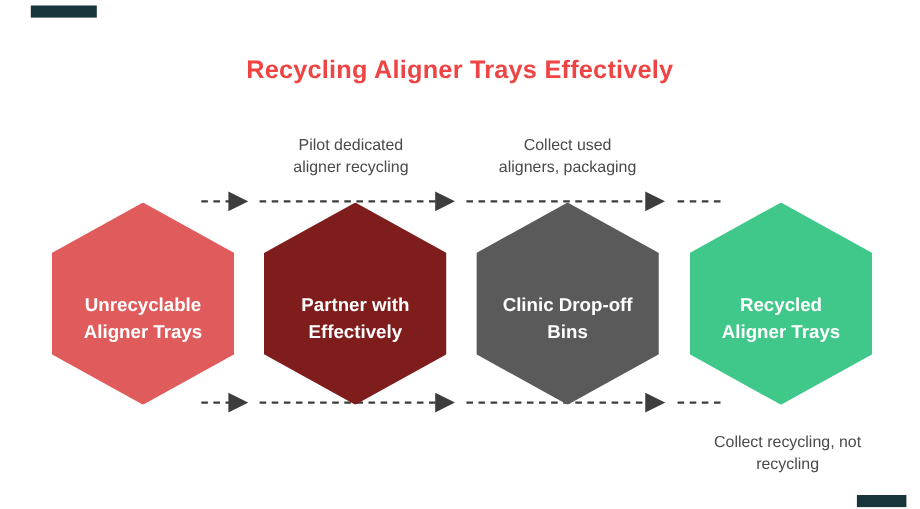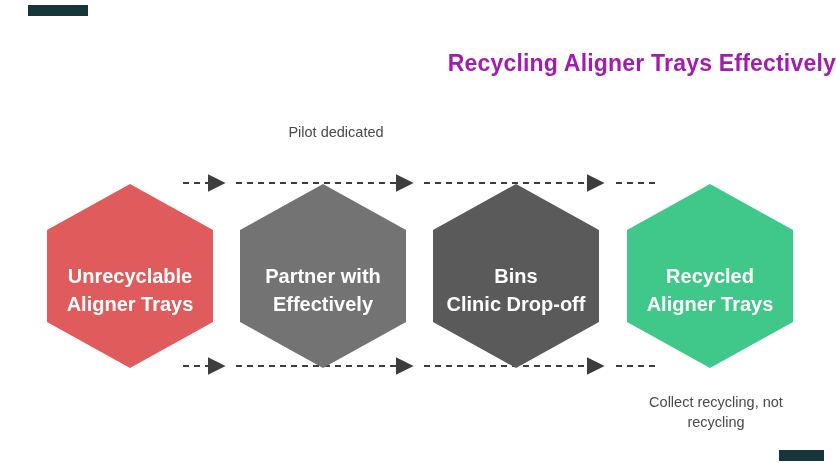--- a/index.html
+++ b/index.html
@@ -5,44 +5,44 @@
   html,body { margin:0; padding:0; background:#ffffff; }
   .canvas {
     position:relative;
     width:836px; height:463px;
     background:#ffffff;
     font-family:"Liberation Sans", sans-serif;
     overflow:hidden;
   }
   .title {
     position:absolute; top:50px; left:0; width:100%;
-    margin:0; text-align:right;
-    font-size:23px; font-weight:700; color:#a21caf;
+    margin:0; text-align:center;
+    font-size:23px; font-weight:700; color:#ef4444;
     letter-spacing:0.2px;
   }
   .arrows { position:absolute; left:0; top:0; pointer-events:none; }
   .dash { stroke:#3d3d3d; stroke-width:2; stroke-dasharray:6 5; fill:none; }
   .hex {
     position:absolute; top:184px; width:166px; height:184px;
     clip-path:polygon(50% 0, 100% 25%, 100% 75%, 50% 100%, 0 75%, 0 25%);
     display:flex; align-items:center; justify-content:center;
     text-align:center;
   }
   .hex-1 { left:47px; }
   .hex-2 { left:240px; }
   .hex-3 { left:433px; }
   .hex-4 { left:627px; }
-  .hex-label { color:#ffffff; font-weight:700; font-size:20px; line-height:1.4;margin-top:28px; }
+  .hex-label { color:#ffffff; font-weight:700; font-size:17px; line-height:1.4;margin-top:28px; }
   .hex-label span { display:block; }
   .note {
     position:absolute; width:220px; text-align:center;
     font-size:14.5px; color:#4a4a4a; line-height:1.4;
   }
   .note span { display:block; }
-  .note-top-1    { left:226px; top:122px; }
+  .note-top-1    { left:209px; top:122px; }
   .note-top-2    { left:406px; top:122px; }
   .note-bottom-1 { left:35px;  top:392px; }
   .note-bottom-2 { left:606px; top:392px; }
   .bar { position:absolute; background:#17353b; }
   .bar-tl { left:28px;  top:5px;   width:60px; height:11px; }
   .bar-br { left:779px; top:450px; width:45px; height:11px; }
 </style>
 </head>
 <body>
 
@@ -68,38 +68,43 @@
     <g>
       <line class="dash" x1="183" y1="366" x2="222" y2="366" marker-end="url(#arrow)"></line>
       <line class="dash" x1="236" y1="366" x2="410" y2="366" marker-end="url(#arrow)"></line>
       <line class="dash" x1="424" y1="366" x2="601" y2="366" marker-end="url(#arrow)"></line>
       <line class="dash" x1="616" y1="366" x2="658" y2="366"></line>
     </g>
   </svg>
 
   <div class="note note-top-1">
     <span>Pilot dedicated</span>
+    <span>aligner recycling</span>
+  </div>
+  <div class="note note-top-2">
+    <span>Collect used</span>
+    <span>aligners, packaging</span>
   </div>
 
   <div class="hex hex-1" style="background-color: rgb(224, 92, 92);">
     <div class="hex-label">
       <span>Unrecyclable</span>
       <span>Aligner Trays</span>
     </div>
   </div>
-  <div class="hex hex-2" style="background-color: #737373; text-align: center;">
+  <div class="hex hex-2" style="background-color: #7f1d1d; text-align: center;">
     <div class="hex-label">
       <span>Partner with</span>
       <span>Effectively</span>
     </div>
   </div>
   <div class="hex hex-3" style="background-color: rgb(90, 90, 90);">
     <div class="hex-label">
+      <span>Clinic Drop-off</span>
       <span>Bins</span>
-      <span>Clinic Drop-off</span>
     </div>
   </div>
   <div class="hex hex-4" style="background-color: rgb(63, 200, 138);">
     <div class="hex-label">
       <span>Recycled</span>
       <span>Aligner Trays</span>
     </div>
   </div>
 
   <div class="note note-bottom-2">

